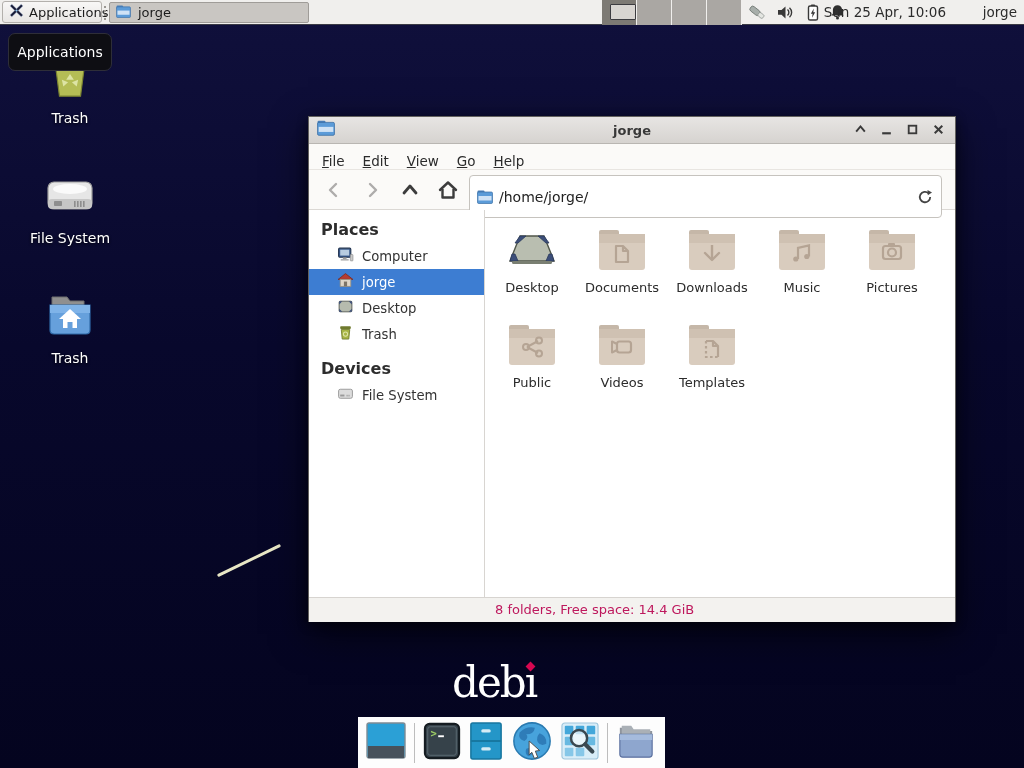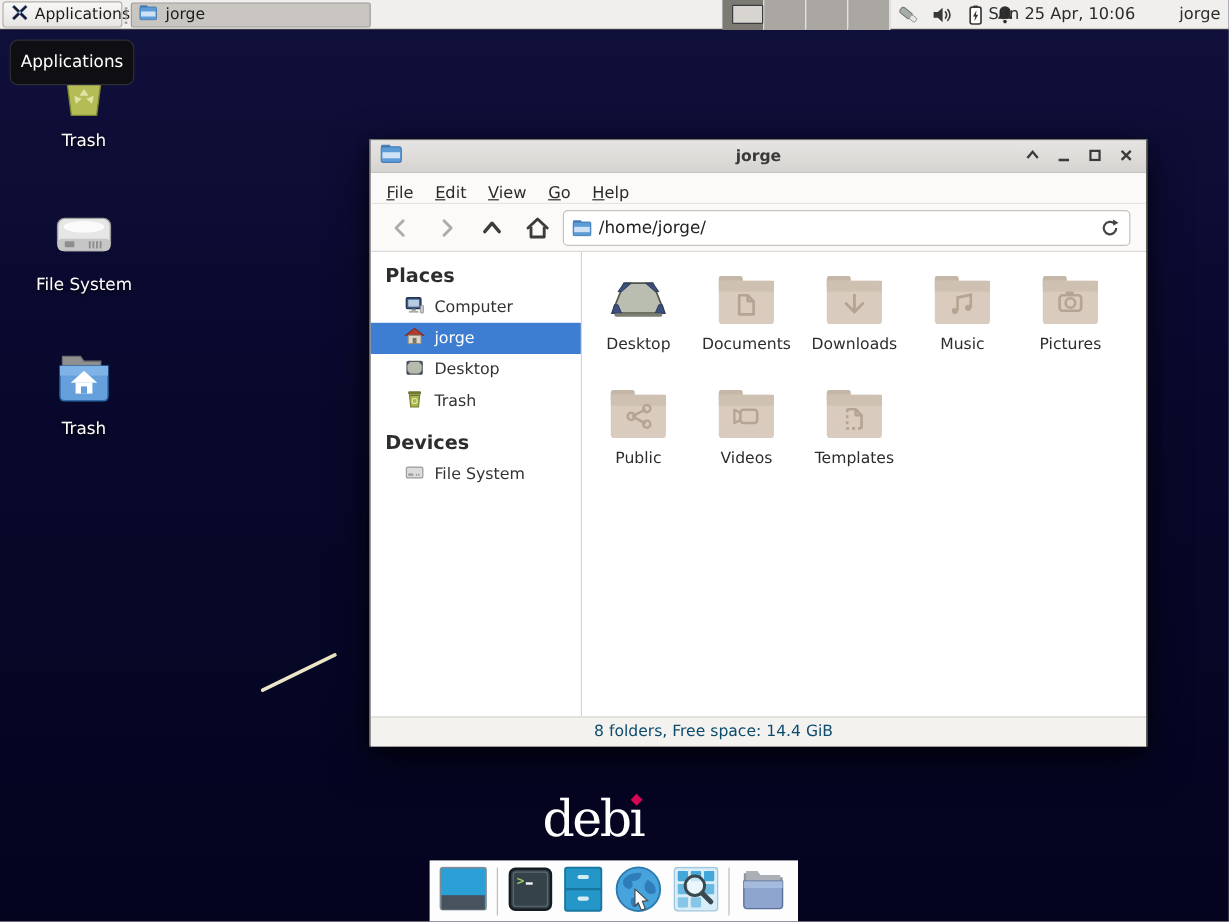--- a/index.html
+++ b/index.html
@@ -99,21 +99,21 @@
     display:flex; align-items:flex-end; padding-left:4px;
   }
   .menu-item { display:inline-block; padding:0 9px; font-size:13.5px; color:#2b2b2b; }
   .menu-item::first-letter { text-decoration:underline; }
   .toolbar {
     height:40px; background:#fbfaf8; border-bottom:1px solid #dbd8d4;
     display:flex; align-items:center; position:relative;
   }
   .nav-btn { width:38px; height:32px; display:flex; align-items:center; justify-content:center; }
   .pathbar {
-    position:absolute; left:160px; top:5px; width:473px; height:30px;
+    position:absolute; left:160px; top:5px; width:473px; height:43px;
     background:#ffffff; border:1px solid #c6c3be; border-radius:4px;
     display:flex; align-items:center;
   }
   .pathbar input {
     flex:1; border:none; outline:none; background:transparent;
     font-family:"DejaVu Sans","Liberation Sans",sans-serif;
     font-size:14px; color:#222222; margin-left:6px;
   }
   .body-area { position:relative; height:387px; display:flex; }
   .sidebar { width:176px; background:#ffffff; border-right:1px solid #d8d5d1; padding-top:6px; }
@@ -123,21 +123,21 @@
   .file-grid {
     flex:1; display:grid; grid-template-columns:repeat(5,90px);
     grid-auto-rows:95px; padding:14px 0 0 2px; justify-items:center; align-content:start;
   }
   .file-item { width:88px; display:flex; flex-direction:column; align-items:center; }
   .file-item .ic { height:52px; display:flex; align-items:center; justify-content:center; }
   .file-item .nm { margin-top:4px; font-size:13px; color:#2c2c2c; text-align:center; }
   .statusbar {
     height:25px; background:#f3f2ef; border-top:1px solid #d7d4d0; position:relative;
   }
-  .statusbar .st { position:absolute; left:186px; top:0; height:25px; line-height:24px; font-size:13px; color:#0c4a6e; }
+  .statusbar .st { position:absolute; left:186px; top:0; height:25px; line-height:24px; font-size:13px; color:#be185d; }
 </style>
 </head>
 <body>
 
 <div class="panel">
   <div class="apps-btn">
     <span>
       <svg width="15" height="15" viewBox="0 0 16 16">
           <path d="M3 1.5 L8 6.3 L13 1.5 L14.6 3.1 L9.7 8 L14.6 12.9 L13 14.5 L8 9.7 L3 14.5 L1.4 12.9 L6.3 8 L1.4 3.1 z" fill="#15152e" stroke="#4a6a9a" stroke-width="0.5"></path>
           <circle cx="8" cy="8" r="1.2" fill="#8fc1e8"></circle>

